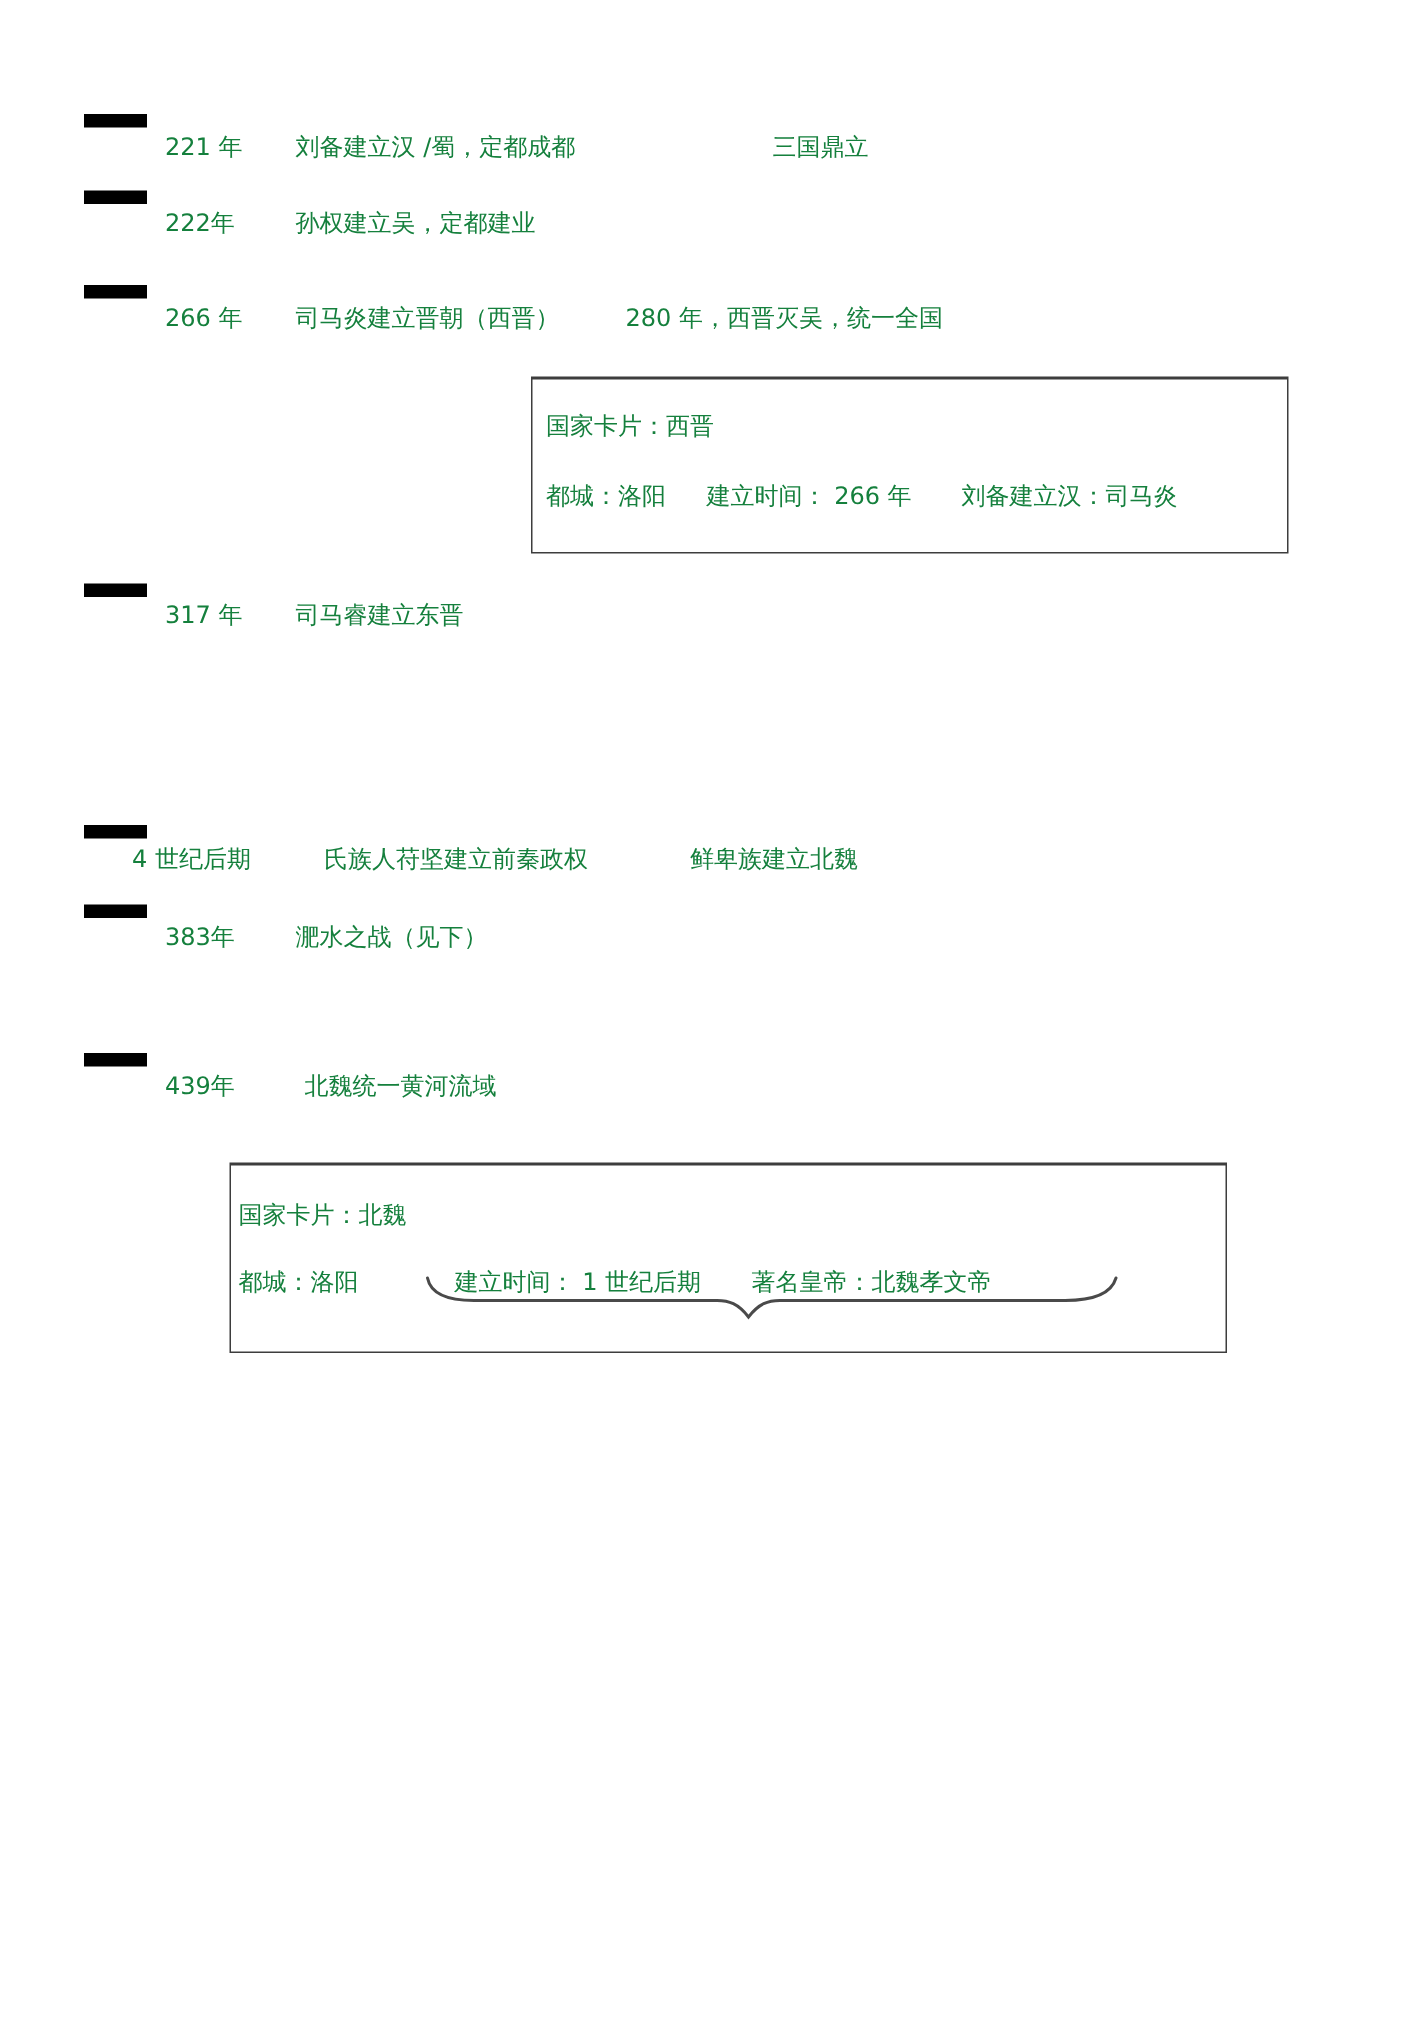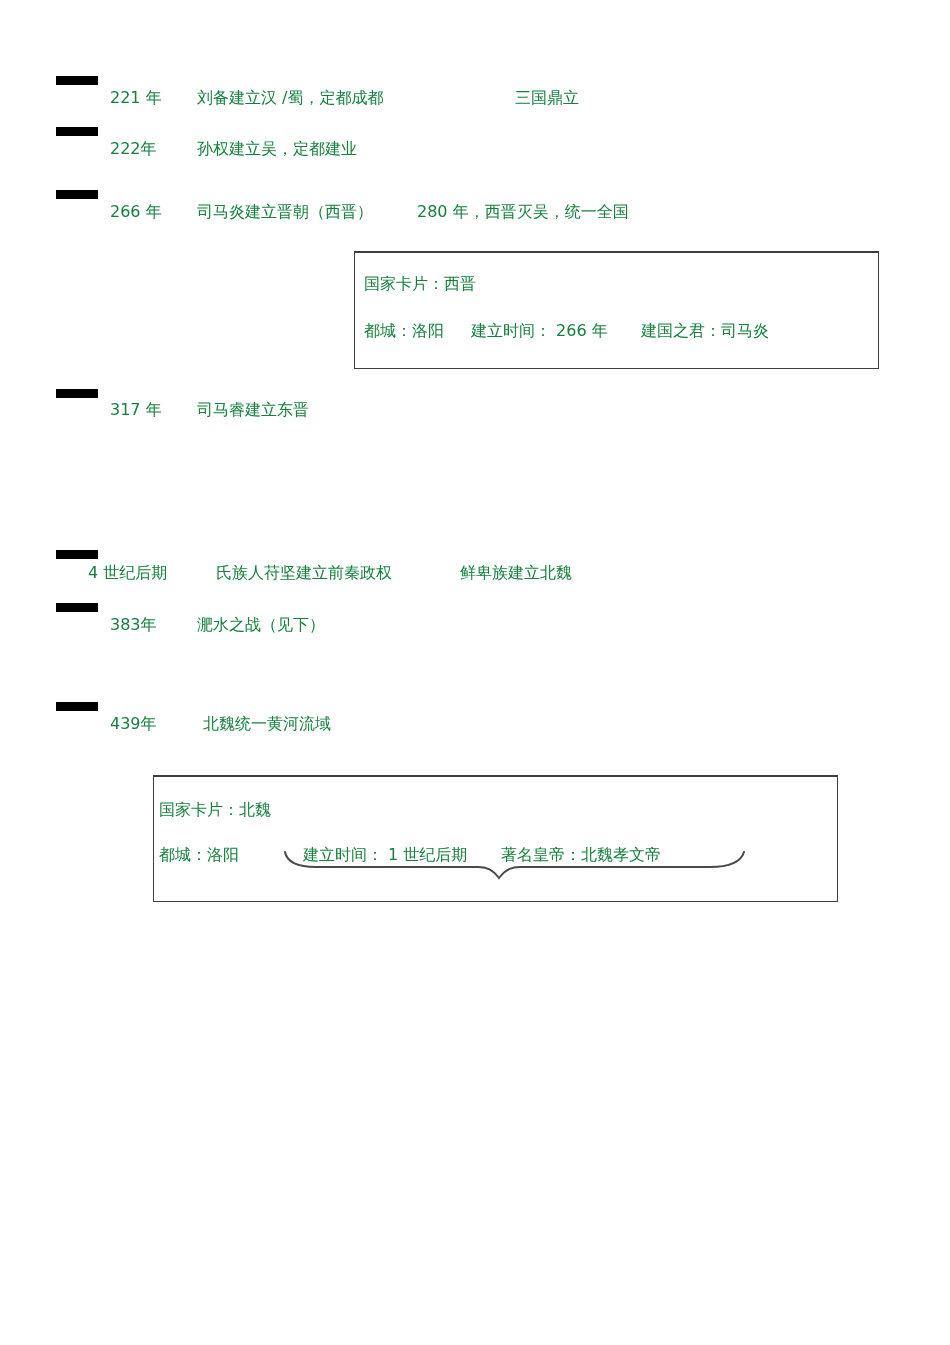--- a/index.html
+++ b/index.html
@@ -24,21 +24,20 @@
   .seg {
     position: absolute;
     white-space: nowrap;
     line-height: 20px;
   }
   .card {
     position: absolute;
     border: 1.5px solid #3d3d3d;
     border-top-width: 2px;
     background: transparent;
-    padding-left: 20px;
   }
   .brace {
     position: absolute;
     pointer-events: none;
   }
 </style>
 </head>
 <body>
 
 <div id="page">
@@ -65,21 +64,21 @@
   <div>
     <span class="seg" style="left:110px; top:202px">266 年</span>
     <span class="seg" style="left:197px; top:202px">司马炎建立晋朝（西晋）</span>
     <span class="seg" style="left:417px; top:202px">280 年，西晋灭吴，统一全国</span>
   </div>
 
   <div class="card" style="left:354px; top:251px; width:503px; height:115px">
     <span class="seg" style="left:9px;   top:21px">国家卡片：西晋</span>
     <span class="seg" style="left:9px;   top:68px">都城：洛阳</span>
     <span class="seg" style="left:116px; top:68px">建立时间： 266 年</span>
-    <span class="seg" style="left:286px; top:68px">建国之君：司马炎</span>
+    <span class="seg" style="left:286px; top:68px">刘备建立汉：司马炎</span>
   </div>
 
   <div>
     <span class="seg" style="left:110px; top:400px">317 年</span>
     <span class="seg" style="left:197px; top:400px">司马睿建立东晋</span>
   </div>
 
 
   <div>
     <span class="seg" style="left:88px;  top:563px">4 世纪后期</span>

